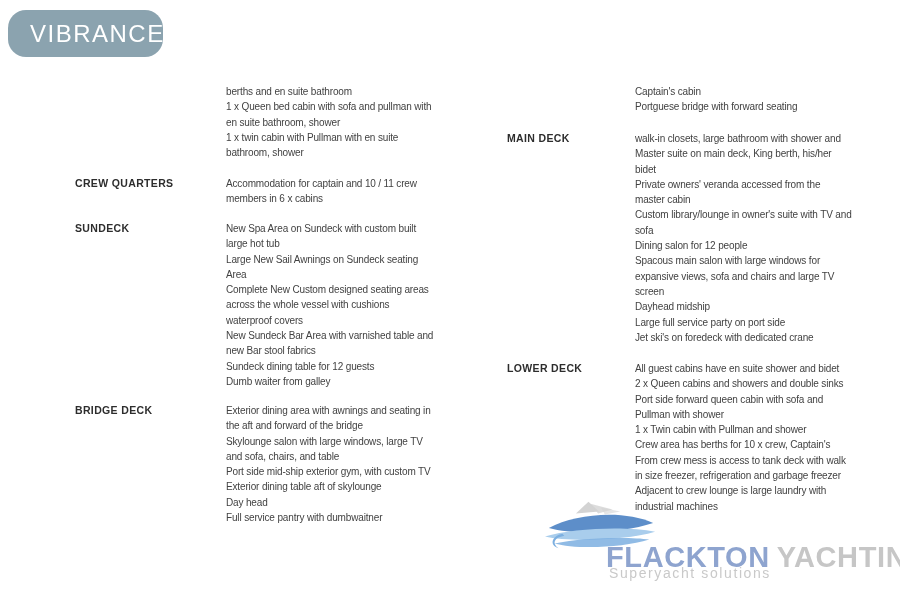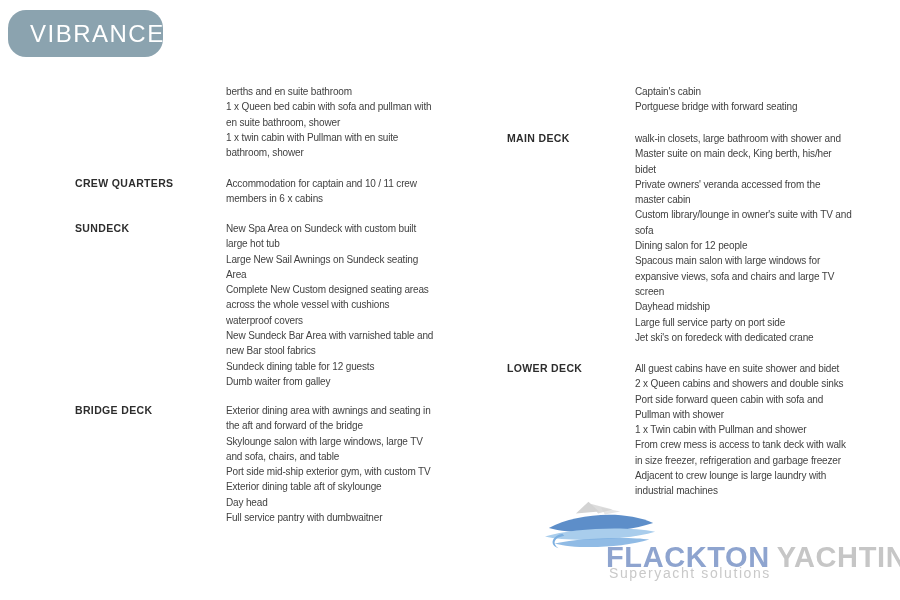--- a/index.html
+++ b/index.html
@@ -138,20 +138,21 @@
   </div>
 
   <div class="section right-col" id="sec-r2">
     <div class="sec-label">LOWER DECK</div>
     <div class="sec-lines">
       <div class="spec-line">All guest cabins have en suite shower and bidet</div>
       <div class="spec-line">2 x Queen cabins and showers and double sinks</div>
       <div class="spec-line">Port side forward queen cabin with sofa and</div>
       <div class="spec-line">Pullman with shower</div>
       <div class="spec-line">1 x Twin cabin with Pullman and shower</div>
+      <div class="spec-line">Crew area has berths for 10 x crew, Captain's</div>
       <div class="spec-line">From crew mess is access to tank deck with walk</div>
       <div class="spec-line">in size freezer, refrigeration and garbage freezer</div>
       <div class="spec-line">Adjacent to crew lounge is large laundry with</div>
       <div class="spec-line">industrial machines</div>
     </div>
   </div>
 
   <div class="logo">
     <svg class="logo-icon" viewBox="0 0 120 58" xmlns="http://www.w3.org/2000/svg" aria-hidden="true">
       <path class="f-gray" d="M34 16 L47 4 L58 14 Z"></path>

